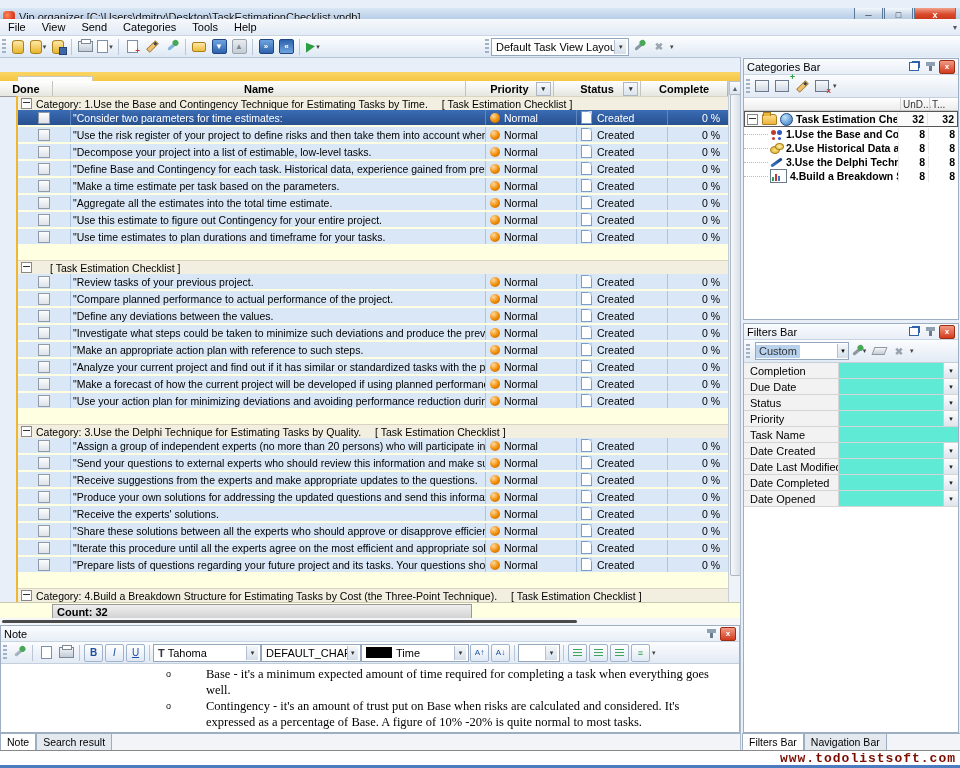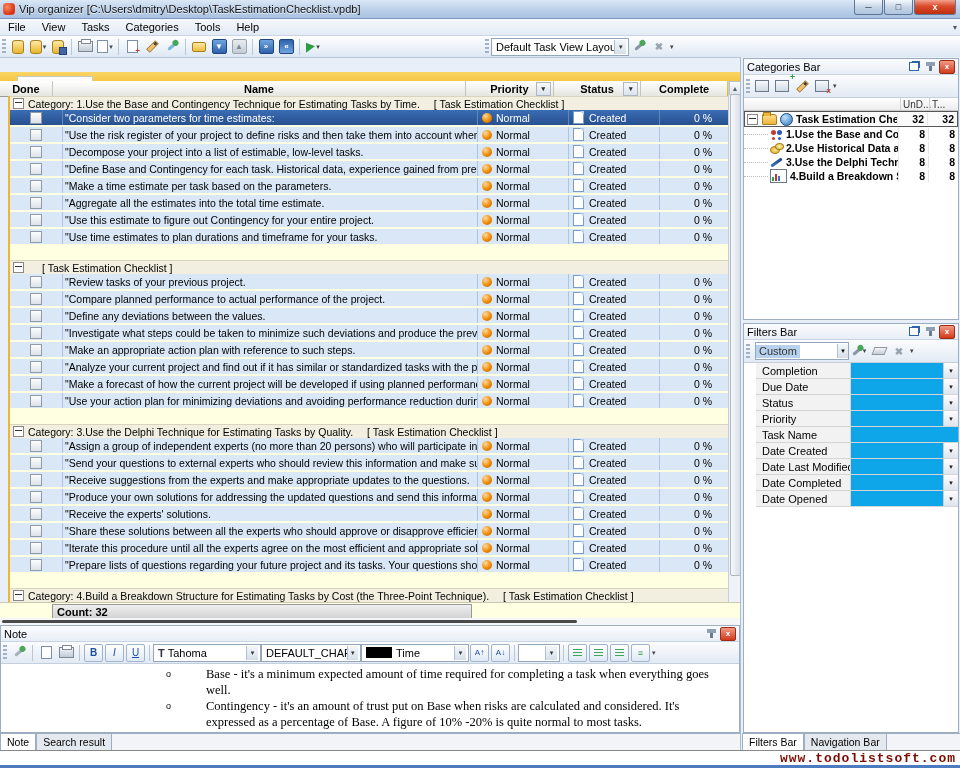--- a/index.html
+++ b/index.html
@@ -1,20 +1,20 @@
 <!DOCTYPE html>
 <html><head>
 <meta charset="utf-8">
 <style>
   html,body{margin:0;padding:0;}
   body{width:960px;height:768px;font-family:"Liberation Sans",sans-serif;font-size:11px;color:#000;background:#D7E4F2;overflow:hidden;}
   #win{position:absolute;inset:0;background:#E9EFF8;}
 
   
-  .titlebar{position:absolute;left:0;top:0;width:960px;height:18px;
+  .titlebar{position:absolute;left:0;top:8px;width:960px;height:18px;
     background:linear-gradient(#D9E7F5,#B9CEE8 60%,#A9C2E0);border-bottom:1px solid #7A97BC;display:flex;align-items:center;}
   .appicon{width:12px;height:12px;margin:0 4px 0 3px;border-radius:3px;
     background:radial-gradient(circle at 35% 35%,#ff8a5c,#d42e12 70%);box-shadow:inset 0 0 1px #fff;}
   .titletext{font-size:11px;color:#111;text-shadow:0 1px 0 rgba(255,255,255,.7);white-space:nowrap;overflow:hidden;}
   .winbtns{position:absolute;right:4px;top:0;display:flex;}
   .wbtn{width:27px;height:14px;border:1px solid #5B7898;border-top:none;border-radius:0 0 3px 3px;
     background:linear-gradient(#F4F8FC,#C7D6E8 50%,#AFC4DD);display:flex;align-items:center;justify-content:center;
     font-size:9px;color:#333;margin-left:1px;}
   .wbtn.close{width:40px;background:linear-gradient(#F2A08C,#D94A2B 45%,#C03010);color:#fff;font-weight:bold;}
 
@@ -42,21 +42,21 @@
     border:1px solid #C9C9C0;display:flex;align-items:center;font-weight:bold;font-size:11px;}
   .sorttri{width:0;height:0;border-left:4px solid transparent;border-right:4px solid transparent;
     border-bottom:5px solid #B9BCC4;margin-left:6px;}
 
   .colheads{position:absolute;left:0;top:81px;width:727px;height:15px;background:linear-gradient(#FFFFFF,#E6E6E0);
     border-bottom:1px solid #9A9A9A;display:flex;font-weight:bold;}
   .ch{display:flex;align-items:center;justify-content:center;border-right:1px solid #C4C4BE;position:relative;}
   .ch .hdd{position:absolute;right:2px;top:1px;width:13px;height:12px;border:1px solid #AEB6C2;
     background:linear-gradient(#F8FAFC,#D9E2EC);display:flex;align-items:center;justify-content:center;font-size:7px;color:#333;}
 
-  .gridview{position:absolute;left:8px;top:96px;width:727px;height:506px;background:#FFFFE1;
+  .gridview{position:absolute;left:16px;top:96px;width:727px;height:506px;background:#FFFFE1;
     border-left:2px solid #EDB733;border-right:1px solid #EDB733;overflow:hidden;}
   .grouphdr{height:13px;background:#F2EFE1;border-top:1px solid #D8D4C0;display:flex;align-items:center;white-space:nowrap;overflow:hidden;}
   .expbox{width:9px;height:9px;border:1px solid #888;background:#fff;margin:0 4px 0 3px;position:relative;flex:0 0 9px;}
   .expbox::after{content:"";position:absolute;left:1px;right:1px;top:3px;height:1px;background:#333;}
   .ghtitle{font-size:10.5px;}
   .ghsuffix{font-size:10.5px;margin-left:14px;}
   .trow{height:15px;margin-bottom:2px;background:#DAE7F6;display:flex;align-items:center;}
   .trow.selected{background:linear-gradient(#3B6CB4,#27508F);color:#fff;}
   .cell-done{width:52px;flex:0 0 52px;display:flex;align-items:center;justify-content:center;height:100%;}
   .cbx{width:10px;height:10px;border:1px solid #8F9BA8;background:linear-gradient(#FDFDFD,#DDE2E8);}
@@ -112,21 +112,21 @@
 
   .treehead{height:12px;display:flex;border-bottom:1px solid #C9C9C9;background:linear-gradient(#FFFFFF,#ECECEC);font-size:10px;color:#333;}
   .treehead .spacer{flex:1;}
   .thcol{width:26px;border-left:1px solid #D2D2D2;display:flex;align-items:center;padding-left:2px;}
   .titem{height:14px;display:flex;align-items:center;font-size:10.5px;white-space:nowrap;}
   .titem .cnt{width:26px;flex:0 0 26px;text-align:right;padding-right:3px;border-left:1px solid #E4E4E4;font-weight:bold;}
   .titem .lab{flex:1;overflow:hidden;font-weight:bold;}
   .titem.root{border:1px solid #555;background:#FBFBFB;}
   .ticon{width:13px;height:11px;margin-right:3px;flex:0 0 13px;}
 
-  .frow{height:15px;display:flex;border-bottom:1px solid #D5D5D5;background:#0ea5e9;margin-left:12px;}
+  .frow{height:15px;display:flex;border-bottom:1px solid #D5D5D5;background:#5eead4;}
   .flabel{width:88px;flex:0 0 88px;background:#F2F2F2;border-right:1px solid #D5D5D5;display:flex;align-items:center;padding-left:6px;
     white-space:nowrap;overflow:hidden;}
   .fval{flex:1;}
   .fdd{width:14px;flex:0 0 14px;border-left:1px solid #C8CED6;background:linear-gradient(#FDFDFE,#DFE5EC);
     display:flex;align-items:center;justify-content:center;font-size:7px;color:#222;}
   .filtcombo{width:92px;height:16px;border:1px solid #94A7BD;background:#fff;display:flex;align-items:center;margin-left:3px;}
   .filtcombo .sel{background:#3A6EA5;color:#fff;padding:0 3px;height:13px;display:flex;align-items:center;background:#B8D2EE;color:#333;}
   .rtabs{position:absolute;left:742px;top:733px;width:218px;height:17px;background:#F2F4F7;display:flex;border-top:1px solid #9DAEC2;}
 
   
@@ -180,21 +180,21 @@
     <div class="winbtns">
       <div class="wbtn">─</div>
       <div class="wbtn">□</div>
       <div class="wbtn close">x</div>
     </div>
   </div>
 
   <div class="menubar">
     <span class="menuitem">File</span>
     <span class="menuitem">View</span>
-    <span class="menuitem">Tasks</span>
+    <span class="menuitem">Send</span>
     <span class="menuitem">Categories</span>
     <span class="menuitem">Tools</span>
     <span class="menuitem">Help</span>
     <span class="menu-chevron">▾</span>
   </div>
 
   <div class="toolbar">
     <div class="grip"></div>
     <div class="tbtn">
         <span class="i-db"></span>

